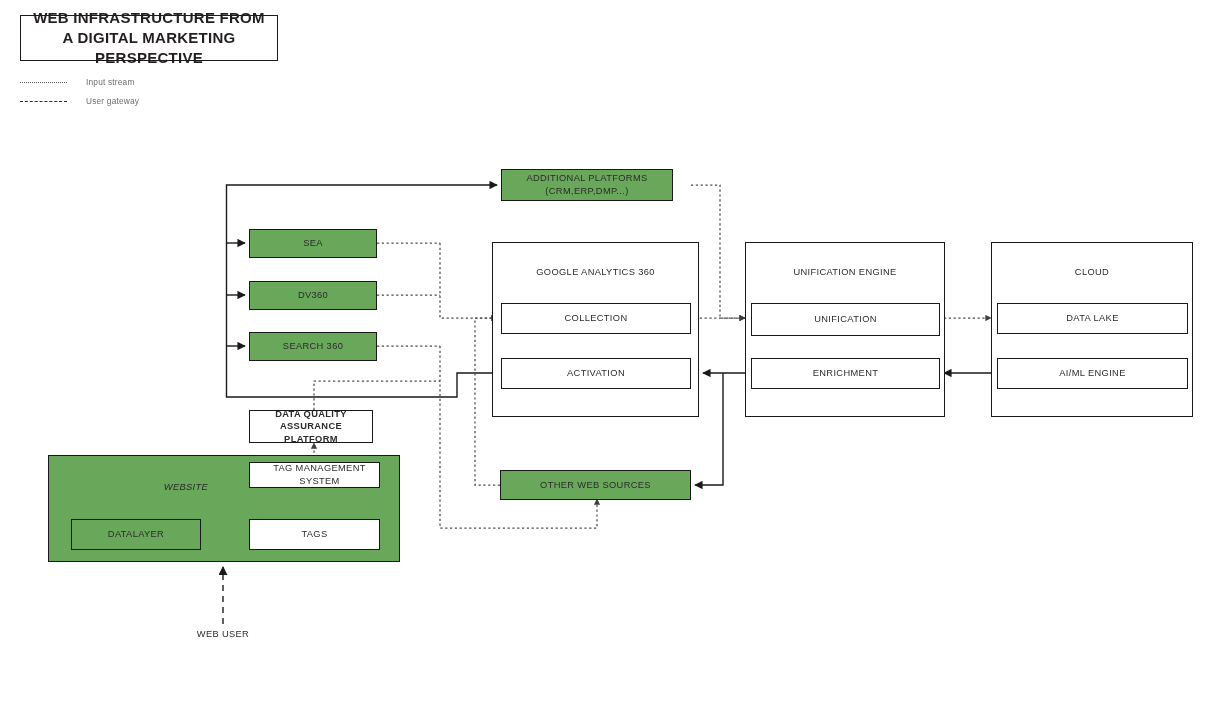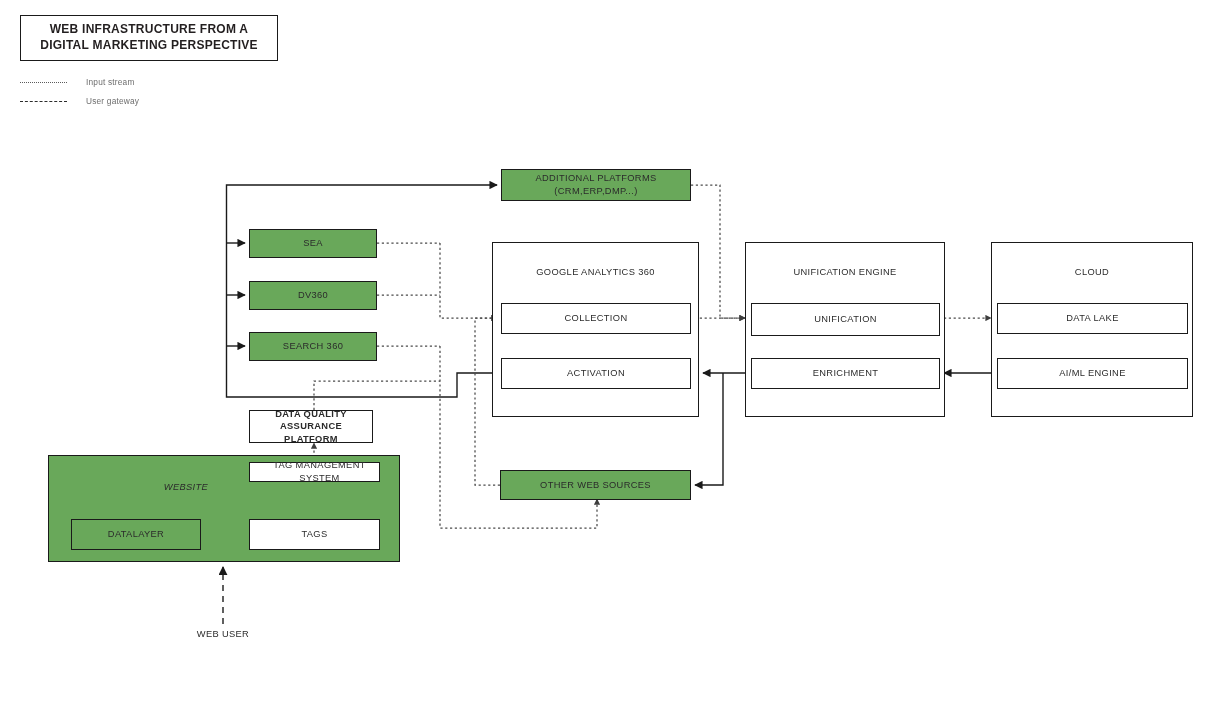--- a/index.html
+++ b/index.html
@@ -4,21 +4,21 @@
 <style>
   html,body{margin:0;padding:0;background:#ffffff;}
   body{width:1210px;height:709px;position:relative;overflow:hidden;
        font-family:"Liberation Sans","DejaVu Sans",sans-serif;color:#231f20;}
 
   
   #title-box{
     position:absolute;left:20px;top:15px;width:258px;height:46px;
     border:1.6px solid #1a1a1a;background:#fff;
     display:flex;align-items:center;justify-content:center;text-align:center;
-    font-size:12px;font-weight:bold;letter-spacing:.25px;line-height:1.32;
+    font-size:15px;font-weight:bold;letter-spacing:.25px;line-height:1.32;
     padding:0 8px;box-sizing:border-box;
   }
 
   
   #legend{position:absolute;left:20px;top:74px;width:320px;}
   .legend-row{position:relative;height:19px;}
   .legend-swatch{position:absolute;left:0;top:8px;width:47px;height:0;}
   .sw-dotted{border-top:1.3px dotted #5b5b5b;}
   .sw-solid{border-top:1.5px solid #1a1a1a;}
   .sw-dashed{border-top:1.7px dashed #2b2b2b;}
@@ -110,21 +110,21 @@
 
     <path d="M 223 624 L 223 567" marker-end="url(#ah)"></path>
   </g>
 
   <g stroke="#1a1a1a" stroke-width="1.3" fill="none" stroke-dasharray="4.5 4">
 
     <path d="M 1092 335 L 1092 356" marker-end="url(#ah)"></path>
   </g>
 </svg>
 
-<div class="node green" style="left:501px;top:169px;width:190px;height:32px;flex-direction:column;">
+<div class="node green" style="left:501px;top:169px;width:172px;height:32px;flex-direction:column;">
   <span>ADDITIONAL PLATFORMS</span>
   <span>(CRM,ERP,DMP...)</span>
 </div>
 
 <div class="node green" style="left:249px;top:229px;width:128px;height:29px;">
   <span>SEA</span>
 </div>
 <div class="node green" style="left:249px;top:281px;width:128px;height:29px;">
   <span>DV360</span>
 </div>
@@ -163,21 +163,21 @@
   <span>DATA QUALITY</span>
   <span>ASSURANCE PLATFORM</span>
 </div>
 
 <div class="node green" style="left:48px;top:455px;width:352px;height:107px;align-items:flex-start;justify-content:flex-start;">
   <span class="plain-label" style="left:92px;top:25px;width:90px;font-style:italic;">WEBSITE</span>
 </div>
 <div class="node green" style="left:71px;top:519px;width:130px;height:31px;">
   <span>DATALAYER</span>
 </div>
-<div class="node white" style="left:249px;top:462px;width:131px;height:20px;flex-direction:column;padding-left:16px;">
+<div class="node white" style="left:249px;top:462px;width:131px;height:26px;flex-direction:column;padding-left:16px;">
   <span>TAG MANAGEMENT</span>
   <span>SYSTEM</span>
 </div>
 <div class="node white" style="left:249px;top:519px;width:131px;height:31px;">
   <span>TAGS</span>
 </div>
 
 <div class="node green" style="left:500px;top:470px;width:191px;height:30px;">
   <span>OTHER WEB SOURCES</span>
 </div>

